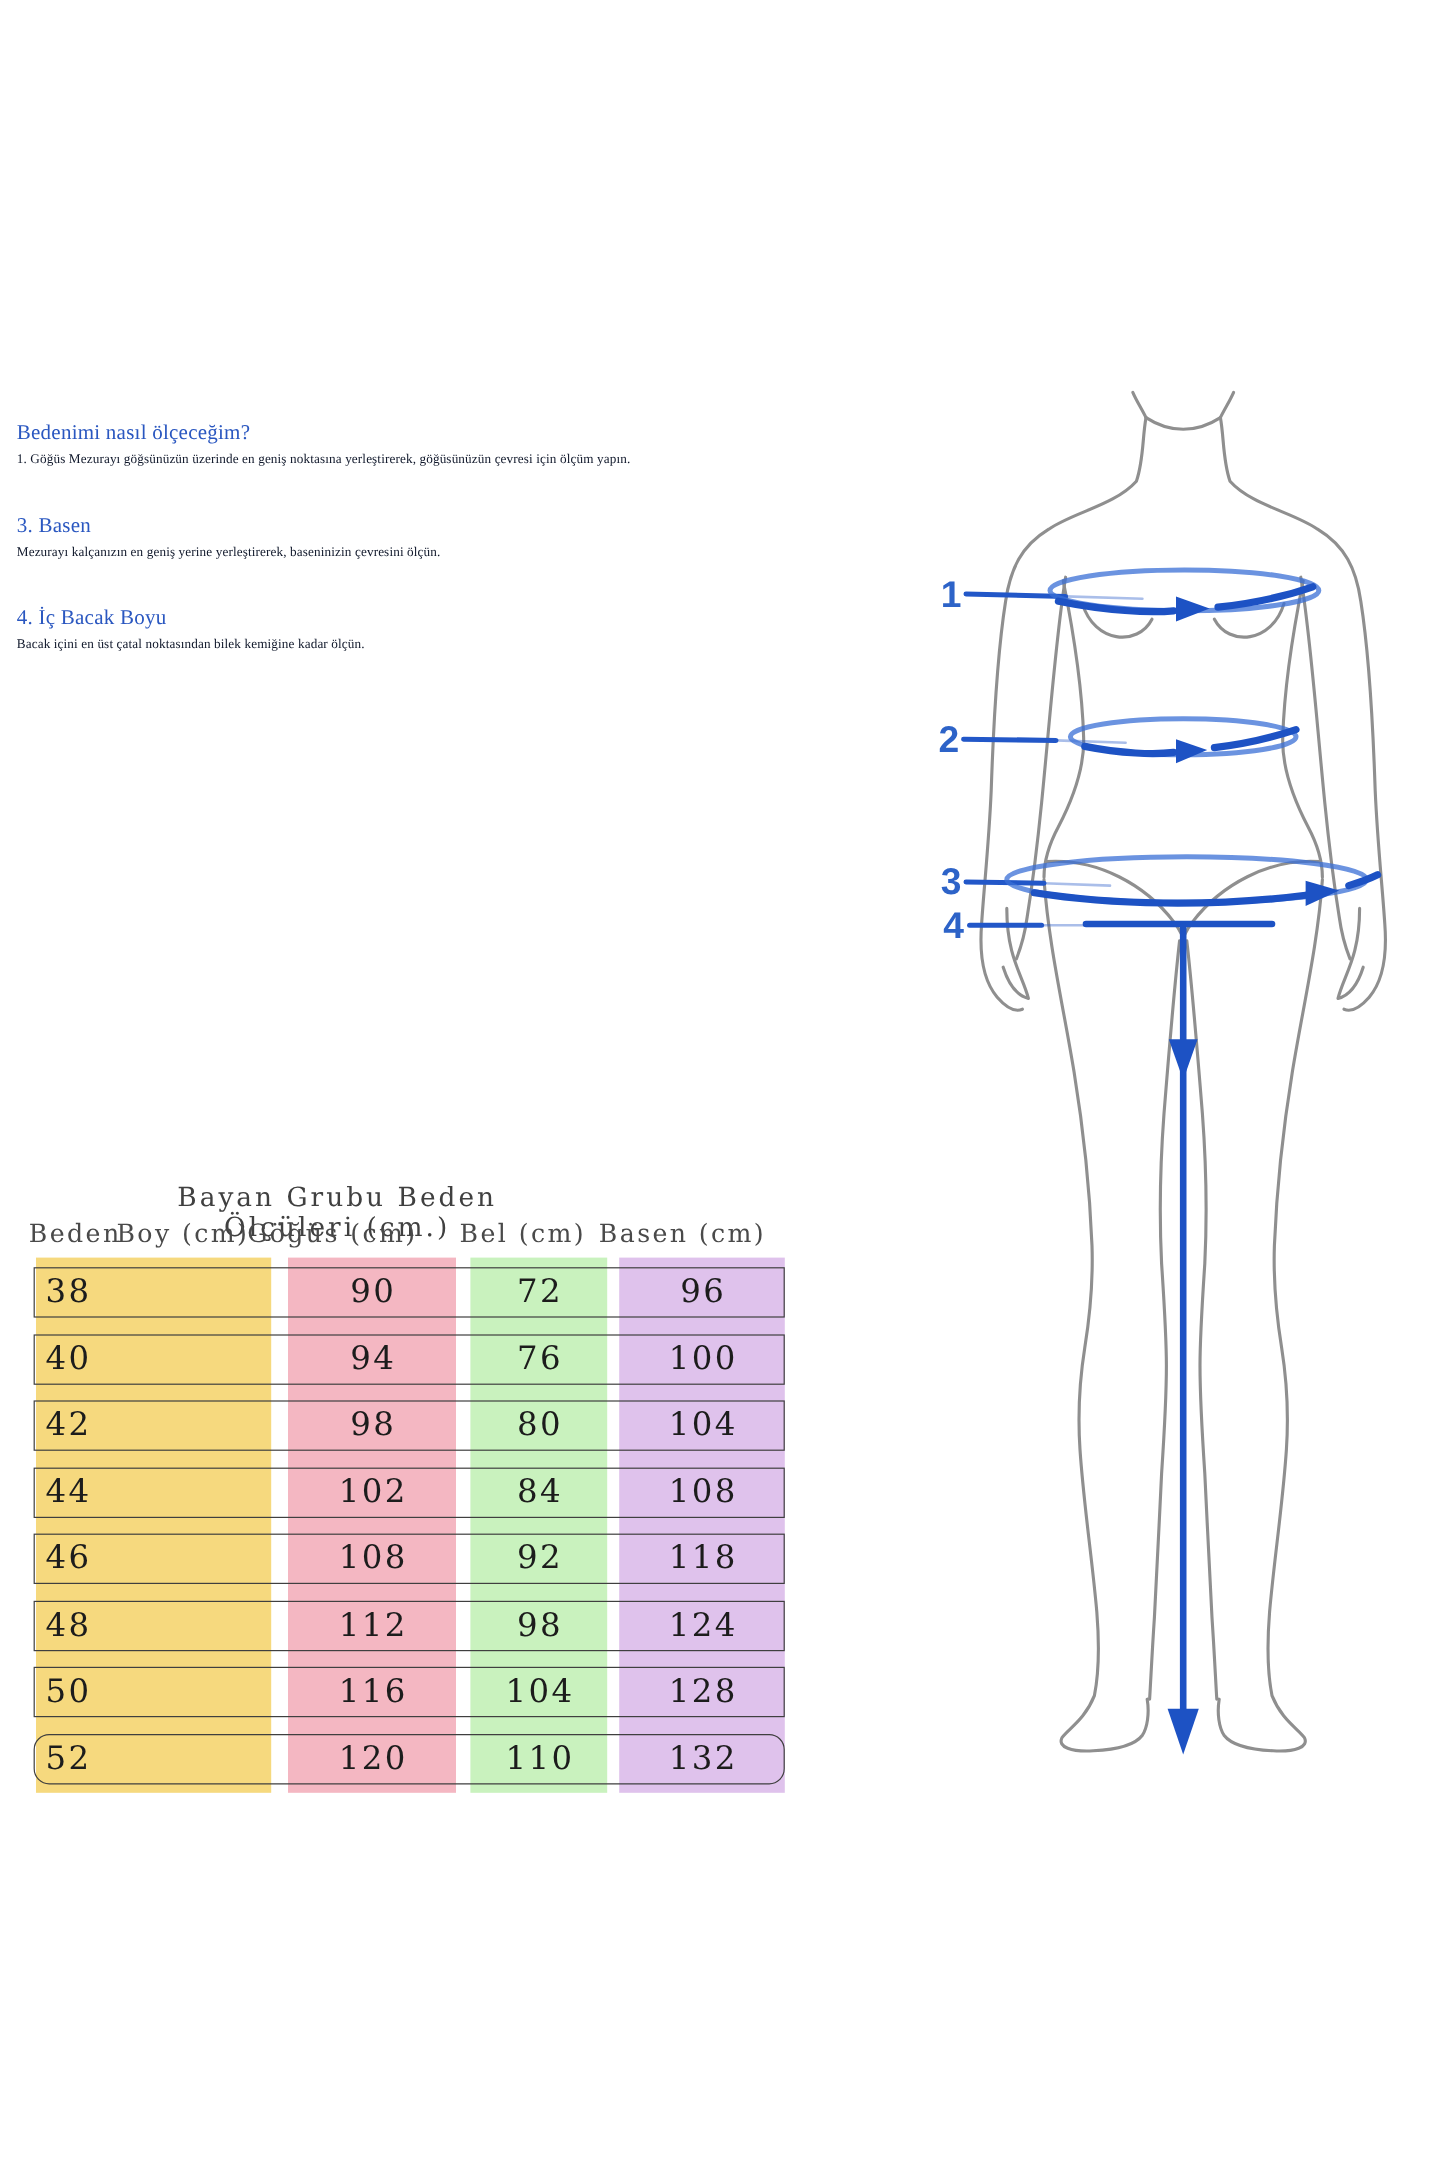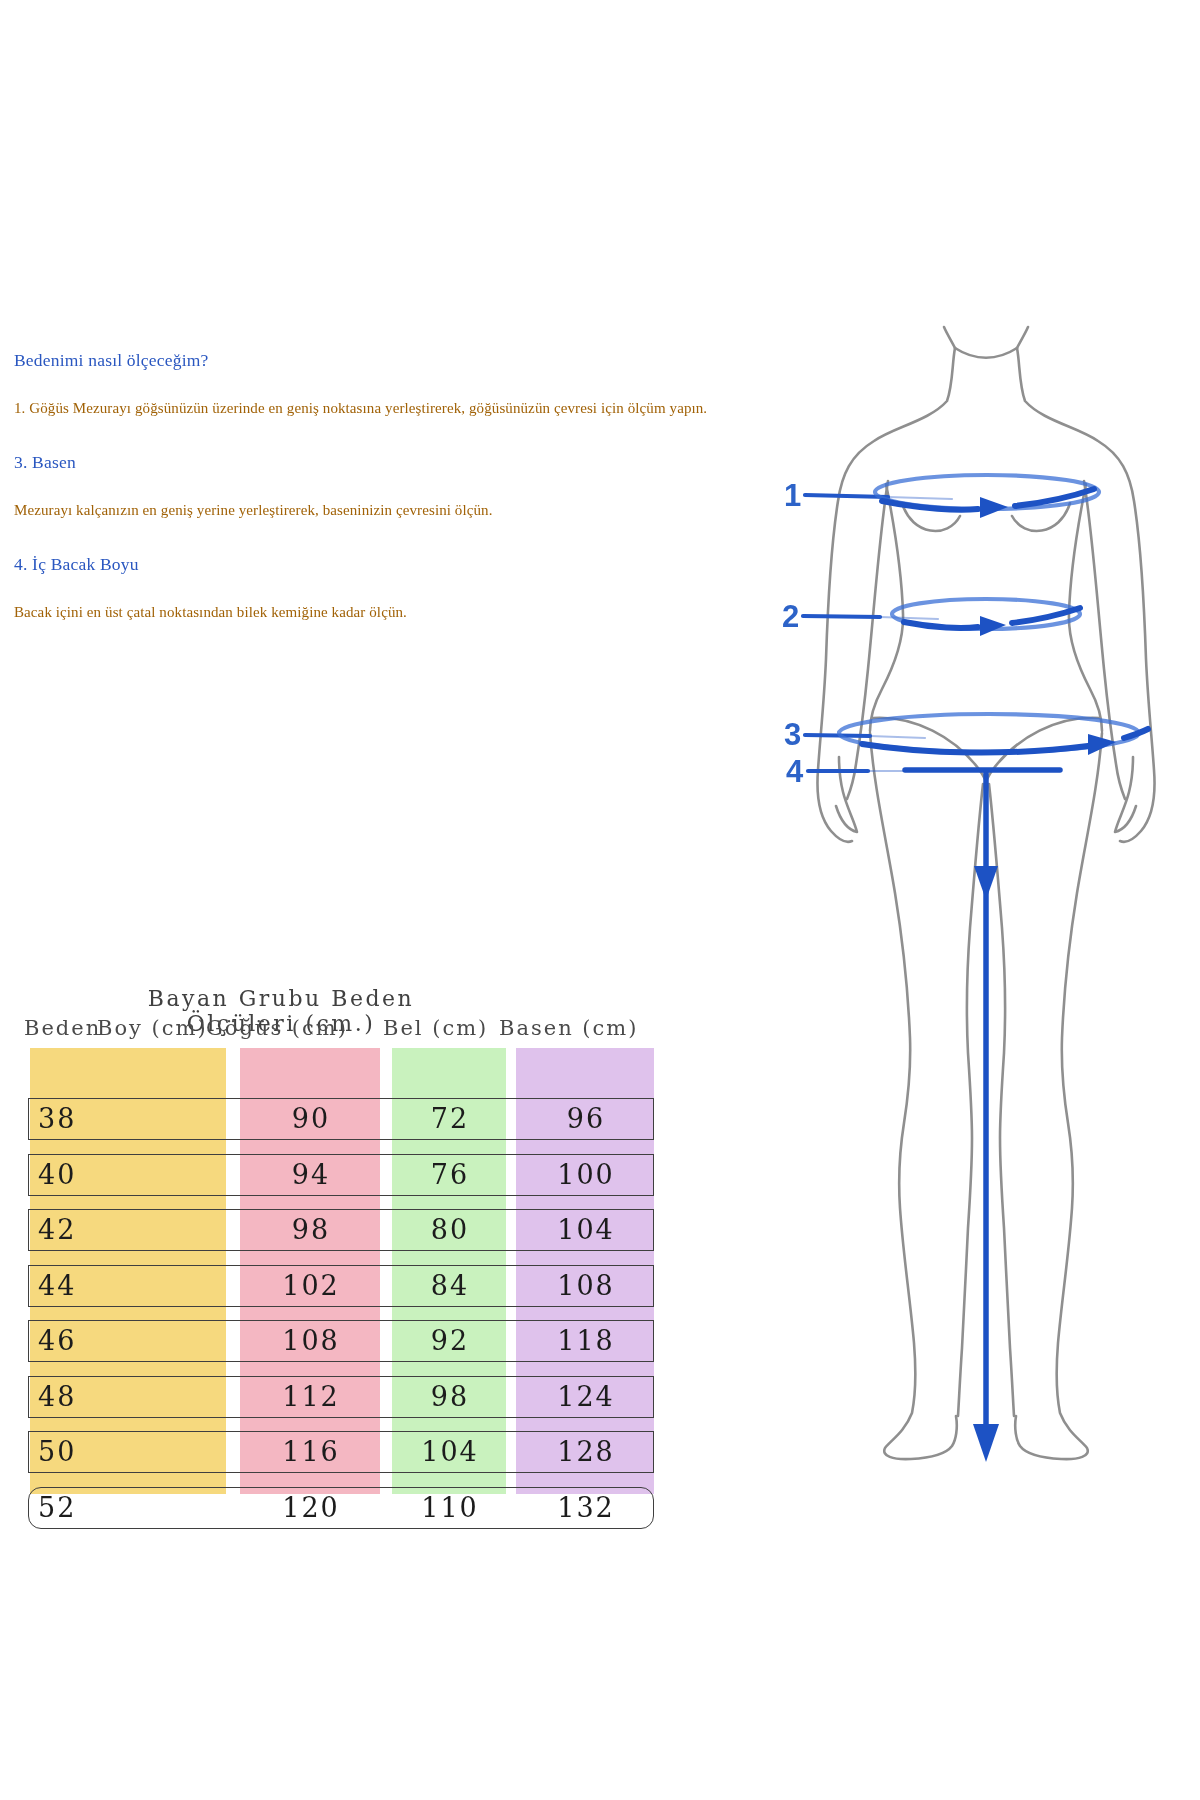--- a/index.html
+++ b/index.html
@@ -6,21 +6,21 @@
   html,body { background:#ffffff; }
   .page {
     position:relative; width:1200px; height:1652px; background:#ffffff;
     overflow:hidden; font-family:"Liberation Serif", serif; color:#161616;
   }
 
   
   .instructions { position:absolute; left:14px; top:350px; width:724px; }
   .instr-section + .instr-section { margin-top:33px; }
   .instr-heading { color:#2a57c0; font-size:17.5px; font-weight:normal; letter-spacing:0.2px; }
-  .instr-body { margin-top:27px; font-size:15px; color:#a16207; letter-spacing:0.1px; line-height:21px; }
+  .instr-body { margin-top:2px; font-size:11px; color:#0f172a; letter-spacing:0.1px; line-height:21px; }
 
   
   .figure-svg { position:absolute; left:690px; top:268px; width:520px; height:1215px; }
   .body-line { fill:none; stroke:#8f8f8f; stroke-width:2.6; stroke-linecap:round; stroke-linejoin:round; }
   .tape-ellipse { fill:none; stroke:#3a6fd6; stroke-width:4.2; opacity:0.75; }
   .tape-arrow { fill:none; stroke:#1d52c4; stroke-width:6; stroke-linecap:round; }
   .tape-head { fill:#1d52c4; stroke:none; }
   .leader-a { stroke:#2257c8; stroke-width:4.2; stroke-linecap:round; }
   .leader-b { stroke:#2257c8; stroke-width:2.2; opacity:0.38; stroke-linecap:round; }
   .vline { stroke:#1d52c4; stroke-width:5.5; stroke-linecap:round; }
@@ -40,21 +40,21 @@
 
   .band { position:absolute; top:1048px; height:446px; }
   .band-beden-boy { left:30px;  width:196px; }
   .band-gogus     { left:240px; width:140px; }
   .band-bel       { left:392px; width:114px; }
   .band-basen     { left:516px; width:138px; }
 
   .trow {
     position:absolute; left:28px; width:626px; height:42px;
     border:1.6px solid #3f3f3f; font-family:"DejaVu Serif", serif;
-    font-size:27px; color:#1c1c1c; letter-spacing:2px;margin-top:42px;
+    font-size:27px; color:#1c1c1c; letter-spacing:2px;
   }
   .trow span { position:absolute; top:0; line-height:39px; }
   .c-beden { left:9px; }
   .c-gogus { left:212px; width:140px; text-align:center; }
   .c-bel   { left:364px; width:114px; text-align:center; }
   .c-basen { left:488px; width:138px; text-align:center; }
 </style>
 </head>
 <body>
 

